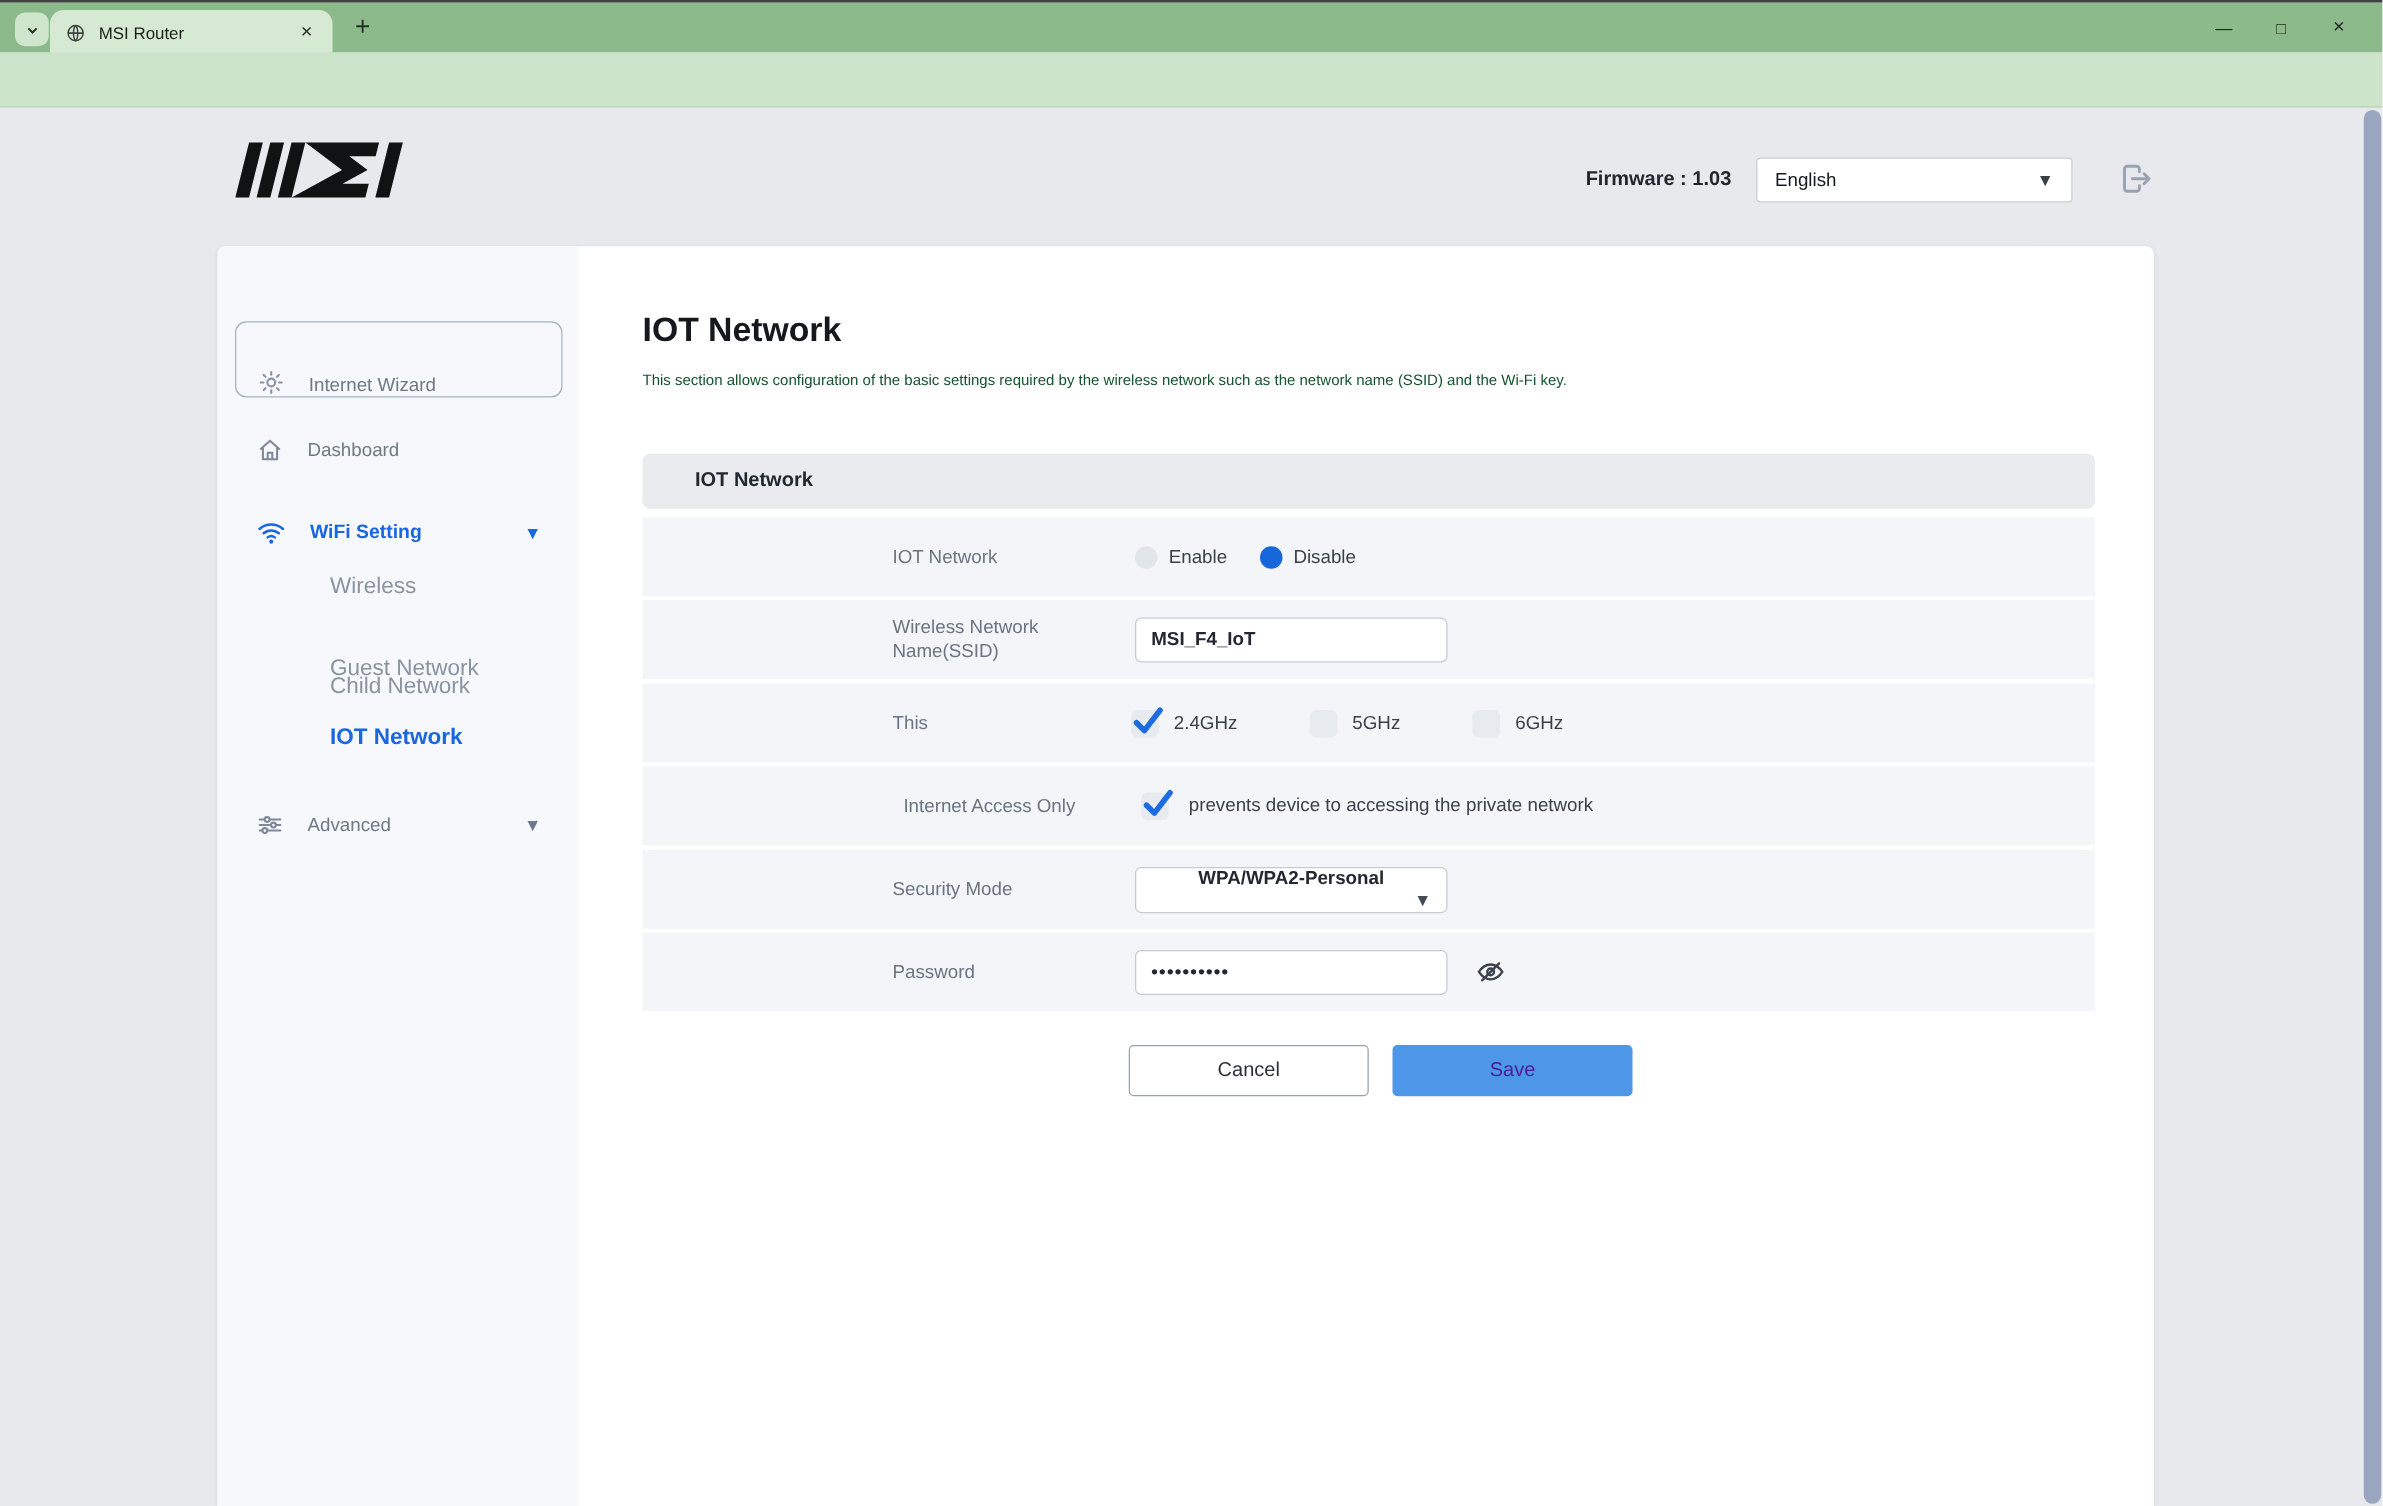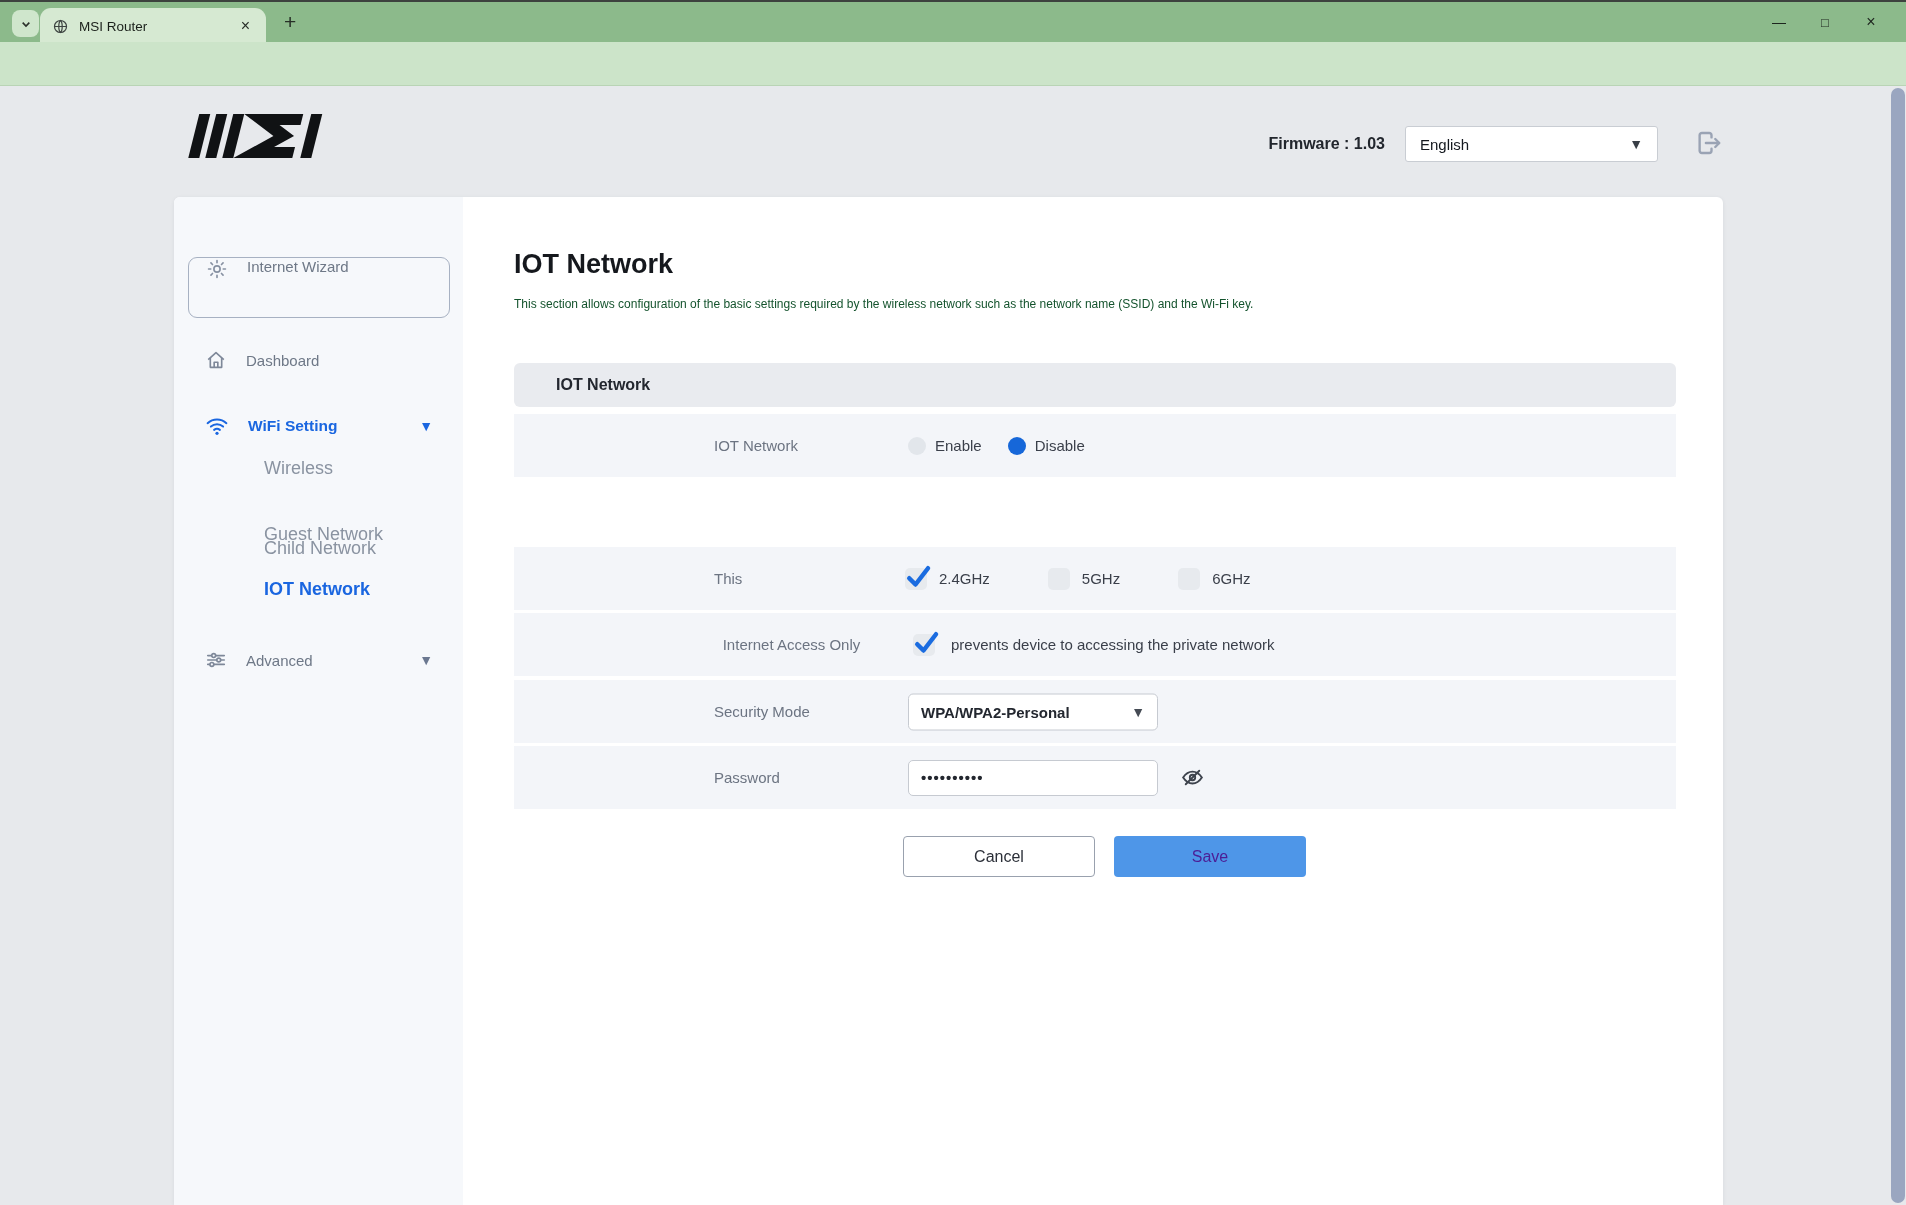--- a/index.html
+++ b/index.html
@@ -51,21 +51,21 @@
   
   .logo { position:absolute; left:188px; top:110px; }
   .firmware { position:absolute; left:1140px; top:135px; width:245px; text-align:right; font-size:16px; font-weight:bold; color:#22262d; }
   .lang-select { position:absolute; left:1405px; top:126px; width:253px; height:36px; background:#fff; border:1px solid #c9cdd3; border-radius:3px; display:flex; align-items:center; padding:0 14px; font-size:15px; color:#15191f; }
   .lang-caret { margin-left:auto; color:#383e46; font-size:14px; }
   .logout { position:absolute; left:1694px; top:128px; }
 
   
   .card { position:absolute; left:174px; top:197px; width:1549px; height:1008px; background:#fff; border-radius:6px 6px 0 0; box-shadow:0 1px 4px rgba(40,50,70,.08); }
   .sidebar { position:absolute; left:0; top:0; width:289px; height:100%; background:#f6f8fb; border-radius:6px 0 0 0; }
-  .wizard-btn { position:absolute; left:14px; top:60px; width:262px; height:61px; border:1.5px solid #a7b1c2; border-radius:9px; display:flex; align-items:flex-start; padding:0 17px; background:transparent; }
+  .wizard-btn { position:absolute; left:14px; top:60px; width:262px; height:61px; border:1.5px solid #a7b1c2; border-radius:9px; display:flex; align-items:flex-end; padding:0 17px; background:transparent; }
   .wizard-btn .lbl { margin-left:19px; font-size:15px; color:#6e7887; }
   .side-row { position:absolute; left:14px; width:262px; height:34px; display:flex; align-items:center; padding:0 17px; }
   .side-row .lbl { margin-left:19px; font-size:15px; color:#6e7887; }
   .side-row .caret { margin-left:auto; font-size:14px; }
   .row-dashboard { top:146px; }
   .row-wifi { top:212px; }
   .row-wifi .lbl { color:#1a66e0; font-weight:bold; font-size:15.5px; }
   .row-wifi .caret { color:#1a66e0; }
   .row-advanced { top:446px; }
   .row-advanced .caret { color:#6b7890; }
@@ -89,21 +89,21 @@
   .opt-text { font-size:15px; color:#3a3f4a; margin-left:9px; }
 
   .txt-input { width:250px; height:36px; background:#fff; border:1px solid #c6cad1; border-radius:5px; padding:0 12px; font-size:15px; font-weight:bold; color:#23272f; font-family:"Liberation Sans",sans-serif; outline:none; }
   .pwd { letter-spacing:1px; font-size:15px; }
 
   .cbx { position:relative; width:22px; height:22px; border-radius:5px; background:#e7eaee; flex:none; }
   .cbx svg { position:absolute; left:-2px; top:-6px; }
   .cbx-label { font-size:15px; color:#3a3f4a; margin-left:12px; }
   .gap-l { margin-left:58px; }
 
-  .sel { width:250px; height:37px; background:#fff; border:1px solid #c6cad1; border-radius:5px; display:flex; align-items:center; padding:0 12px; font-size:15px; font-weight:bold; color:#23272f; }
+  .sel { width:250px; height:37px; background:#fff; border:1px solid #c6cad1; border-radius:5px; display:flex; align-items:center; padding:0 12px; font-size:15px; font-weight:bold; color:#23272f;flex-direction:column; }
   .sel .caret { margin-left:auto; color:#454b54; font-size:14px; }
 
   .eye-btn { margin-left:22px; }
 
   .btn { position:absolute; top:639px; width:192px; height:41px; border-radius:4px; font-size:16px; display:flex; align-items:center; justify-content:center; font-family:"Liberation Sans",sans-serif; }
   .btn-cancel { left:729px; background:#fff; border:1.5px solid #99a1ae; color:#2b2f38; }
   .btn-save { left:940px; background:#4e96e8; border:none; color:#4c1d95; }
 </style>
 </head>
 <body>
@@ -269,20 +269,26 @@
   <div class="frow frow-1">
     <span class="flabel">IOT Network</span>
     <span class="fctl" style="left:394px;">
       <span class="radio"></span>
       <span class="opt-text">Enable</span>
       <span class="radio checked" style="margin-left:26px;"></span>
       <span class="opt-text">Disable</span>
     </span>
   </div>
 
+  <div class="frow frow-2">
+    <span class="flabel">Wireless Network Name(SSID)</span>
+    <span class="fctl" style="left:394px;">
+      <input class="txt-input" type="text" value="MSI_F4_IoT" style="">
+    </span>
+  </div>
 
   <div class="frow frow-3">
     <span class="flabel">This</span>
     <span class="fctl" style="left:391px;">
       <span class="cbx">
         <svg width="30" height="30" viewBox="0 0 24 24">
             <polyline points="5,13 10,18 20,5" fill="none" stroke="#1b6ce0" stroke-width="3.6" stroke-linecap="round" stroke-linejoin="round"></polyline>
           </svg>
       </span>
       <span class="cbx-label">2.4GHz</span>

